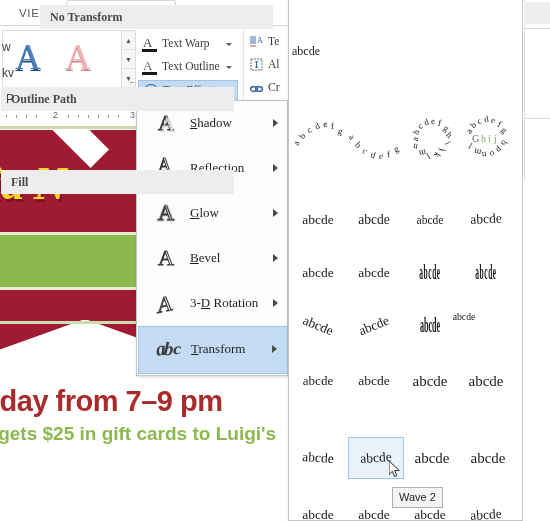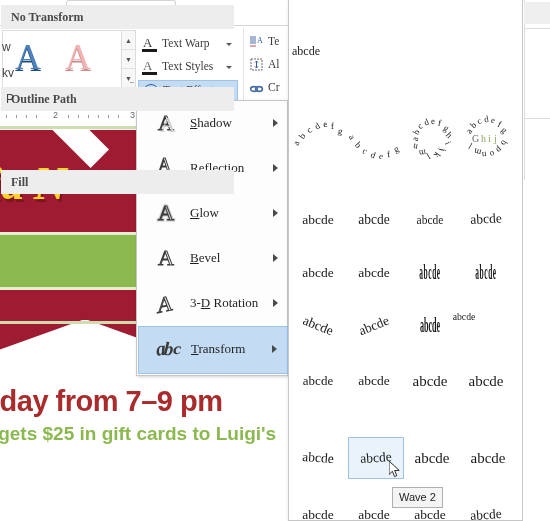--- a/index.html
+++ b/index.html
@@ -118,21 +118,21 @@
   #mi-transform .mi-icon{font-size:19px;font-weight:bold;font-style:italic;color:#3a3a3a;
      letter-spacing:-1px;}
 
   
   #transform-panel{left:288px;top:0px;width:235px;height:521px;background:#ffffff;
      border:1px solid #c6c6c6;border-top:none;box-sizing:border-box;
      box-shadow:1px 1px 4px rgba(0,0,0,.16);}
   .sec-head{position:absolute;left:1px;width:233px;height:24px;background:#ededed;
      font-size:12px;font-weight:bold;color:#4a4a4a;line-height:24px;padding-left:10px;
      box-sizing:border-box;font-family:"Liberation Serif",serif;}
-  #sec-no-transform{top:5px;}
+  #sec-no-transform{top:5px;margin-left:39px;}
   #sec-follow-path{top:87px;}
   #sec-warp{top:170px;}
 
   #cell-none{left:292px;top:44px;width:60px;height:26px;}
   #cell-none span{font-size:12px;font-family:"Liberation Serif",serif;color:#1a1a1a;}
 
   .fp-cell{position:absolute;top:112px;width:56px;height:54px;}
   .fp-ch{position:absolute;font-size:9px;font-family:"Liberation Serif",serif;color:#1a1a1a;}
 
   .warp-cell{position:absolute;width:52px;height:34px;box-sizing:border-box;}
@@ -185,21 +185,21 @@
   </div>
   <span class="lbl">Text Warp</span>
   <span class="caret"></span>
 </div>
 
 <div class="ribbon-cmd" id="cmd-text-outline">
   <div class="cmd-icon">
     <span class="gly" style="color:#6b6b6b;">A</span>
       <span class="bar" style="background:#1a1a1a;"></span>
   </div>
-  <span class="lbl">Text Styles</span>
+  <span class="lbl">Text Outline</span>
   <span class="caret"></span>
 </div>
 
 <div class="ribbon-cmd" id="cmd-text-effects">
   <div class="cmd-icon">
     <span class="gly" style="color:#2f5f9e;border:1px solid #2f5f9e;border-radius:50%;
       width:14px;height:14px;line-height:14px;text-align:center;font-size:11px;left:1px;top:1px;">A</span>
   </div>
   <span class="lbl">Text Effects</span>
   <span class="caret"></span>

